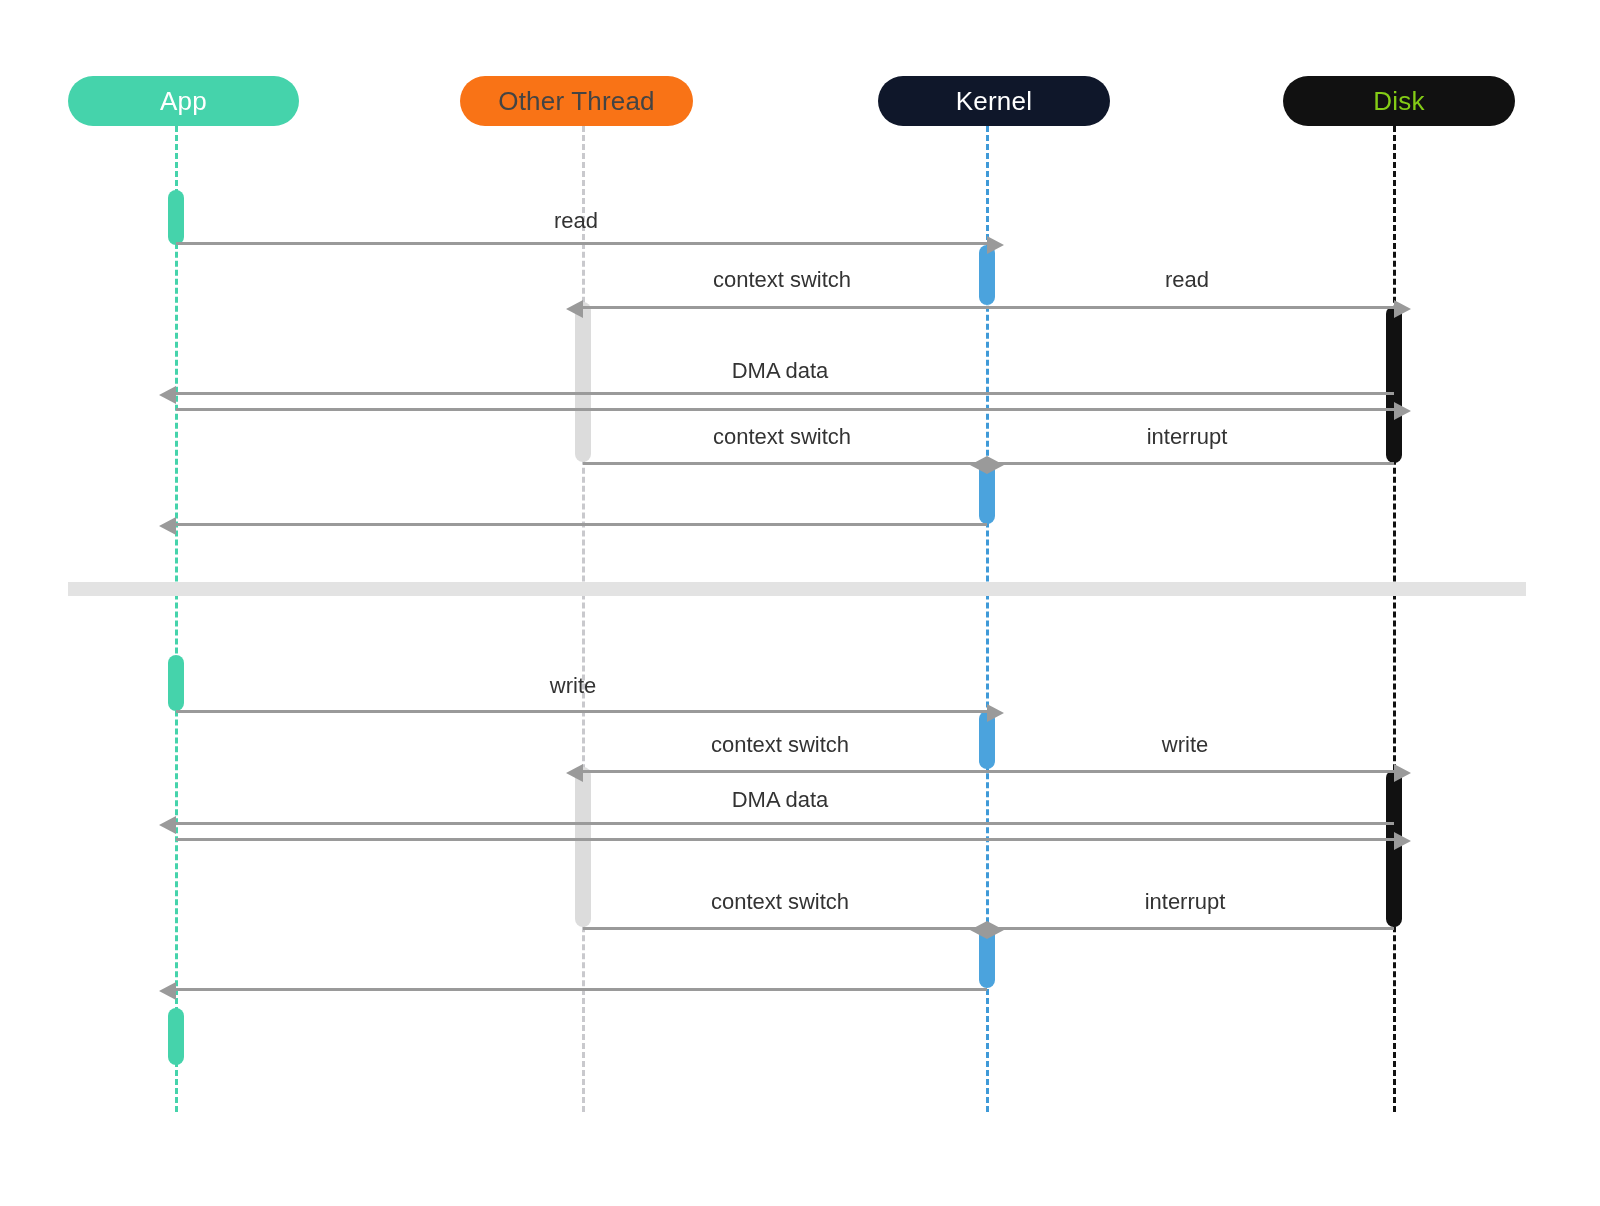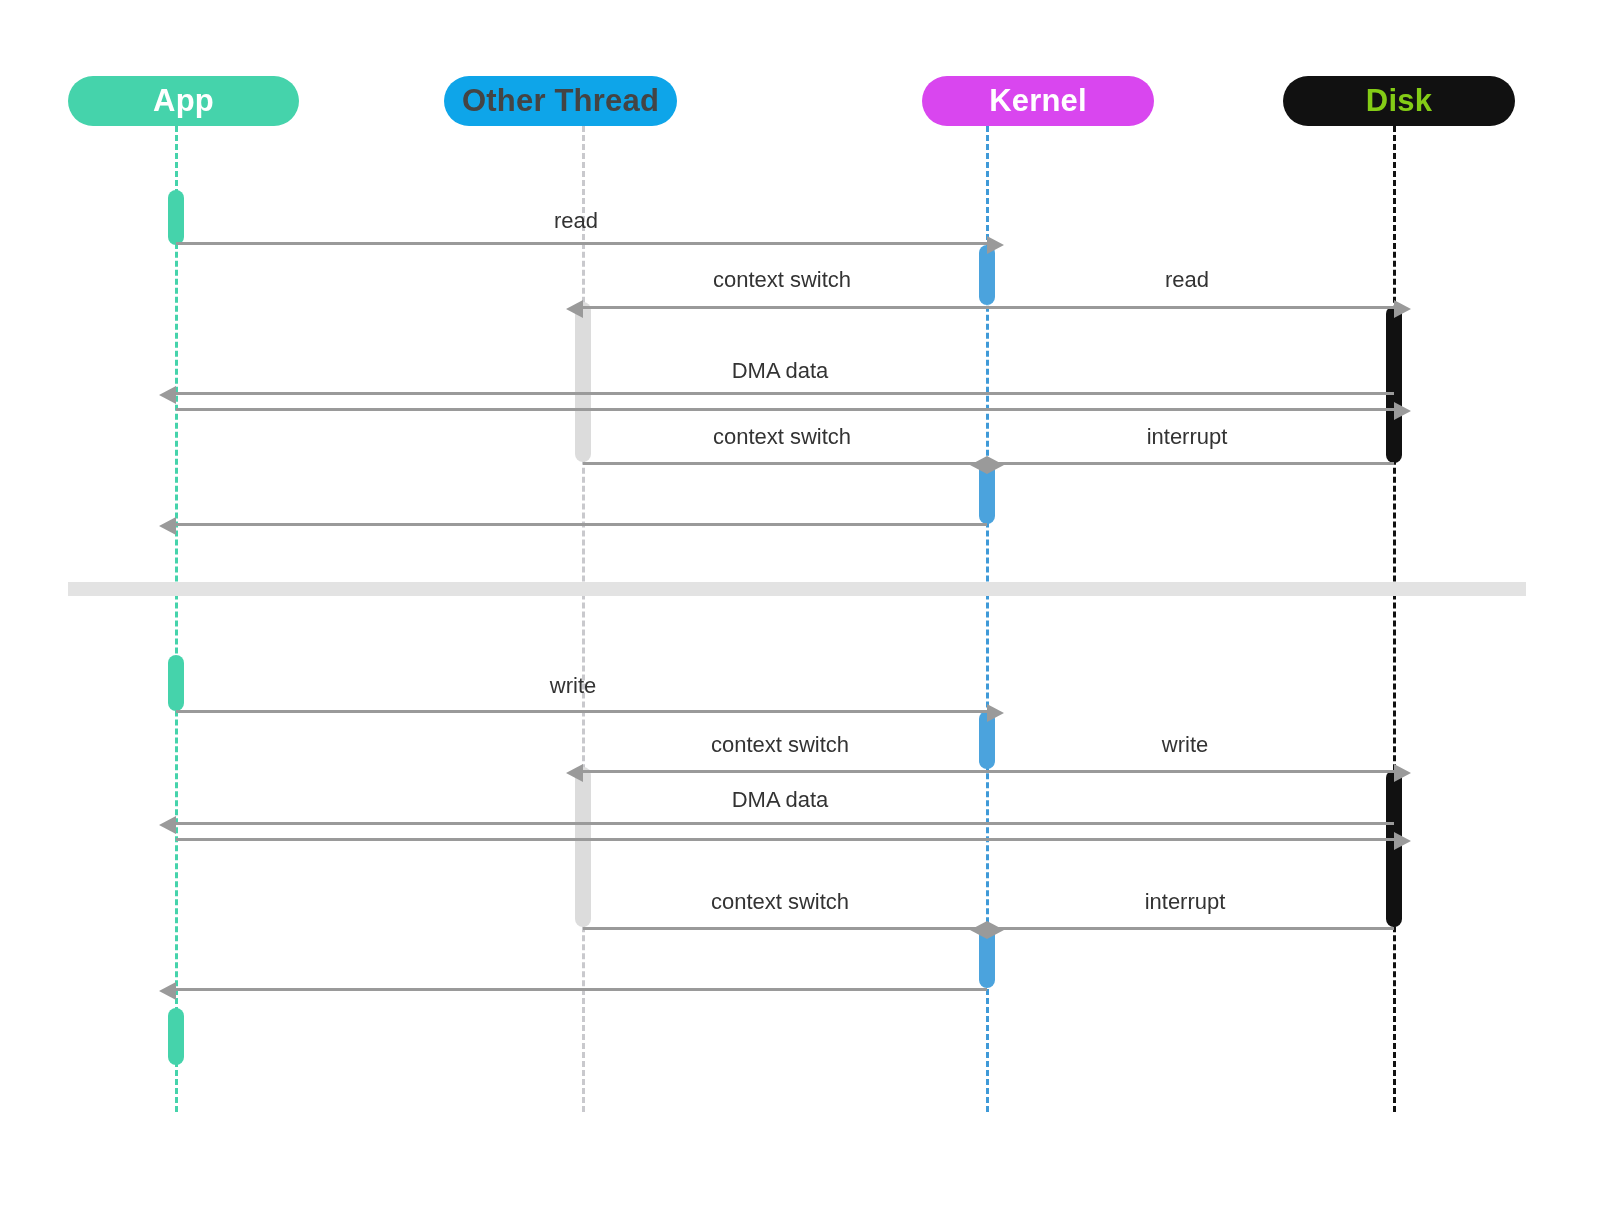--- a/index.html
+++ b/index.html
@@ -21,22 +21,22 @@
   .participant {
     position: absolute;
     height: 50px;
     border-radius: 25px;
     display: flex;
     align-items: center;
     justify-content: center;
     box-sizing: border-box;
   }
   .participant .plabel {
-    font-size: 31px;
-    font-weight: bold;
+    font-size: 26px;
+    font-weight: normal;
     letter-spacing: 0.2px;
     white-space: nowrap;
   }
   
   .lifeline {
     position: absolute;
     width: 0;
     border-left-width: 3px;
     border-left-style: dashed;
   }
@@ -169,23 +169,23 @@
       </div>
       <div class="msglabel" style="left: 1185px; top: 889px;">interrupt</div>
       <div class="msg" style="left: 176px; top: 988px; width: 811px;">
         <div class="arrowhead left"></div>
       </div>
     </div>
   <div id="participants-layer">
       <div class="participant" style="left: 68px; top: 76px; width: 231px; background: rgb(69, 211, 171);">
         <span class="plabel" style="color: rgb(255, 255, 255);">App</span>
       </div>
-      <div class="participant" style="left: 444px; top: 76px; width: 233px; background: #0ea5e9;">
+      <div class="participant" style="left: 460px; top: 76px; width: 233px; background: #f97316;">
         <span class="plabel" style="color: rgb(68, 68, 68);">Other Thread</span>
       </div>
-      <div class="participant" style="left: 922px; top: 76px; width: 232px; background: #d946ef; text-align: center;">
+      <div class="participant" style="left: 878px; top: 76px; width: 232px; background: #0f172a; text-align: center;">
         <span class="plabel" style="color: rgb(255, 255, 255);">Kernel</span>
       </div>
       <div class="participant" style="left: 1283px; top: 76px; width: 232px; background: rgb(17, 17, 17);">
         <span class="plabel" style="color: #84cc16;">Disk</span>
       </div>
     </div>
 </div>
 
 </body></html>

